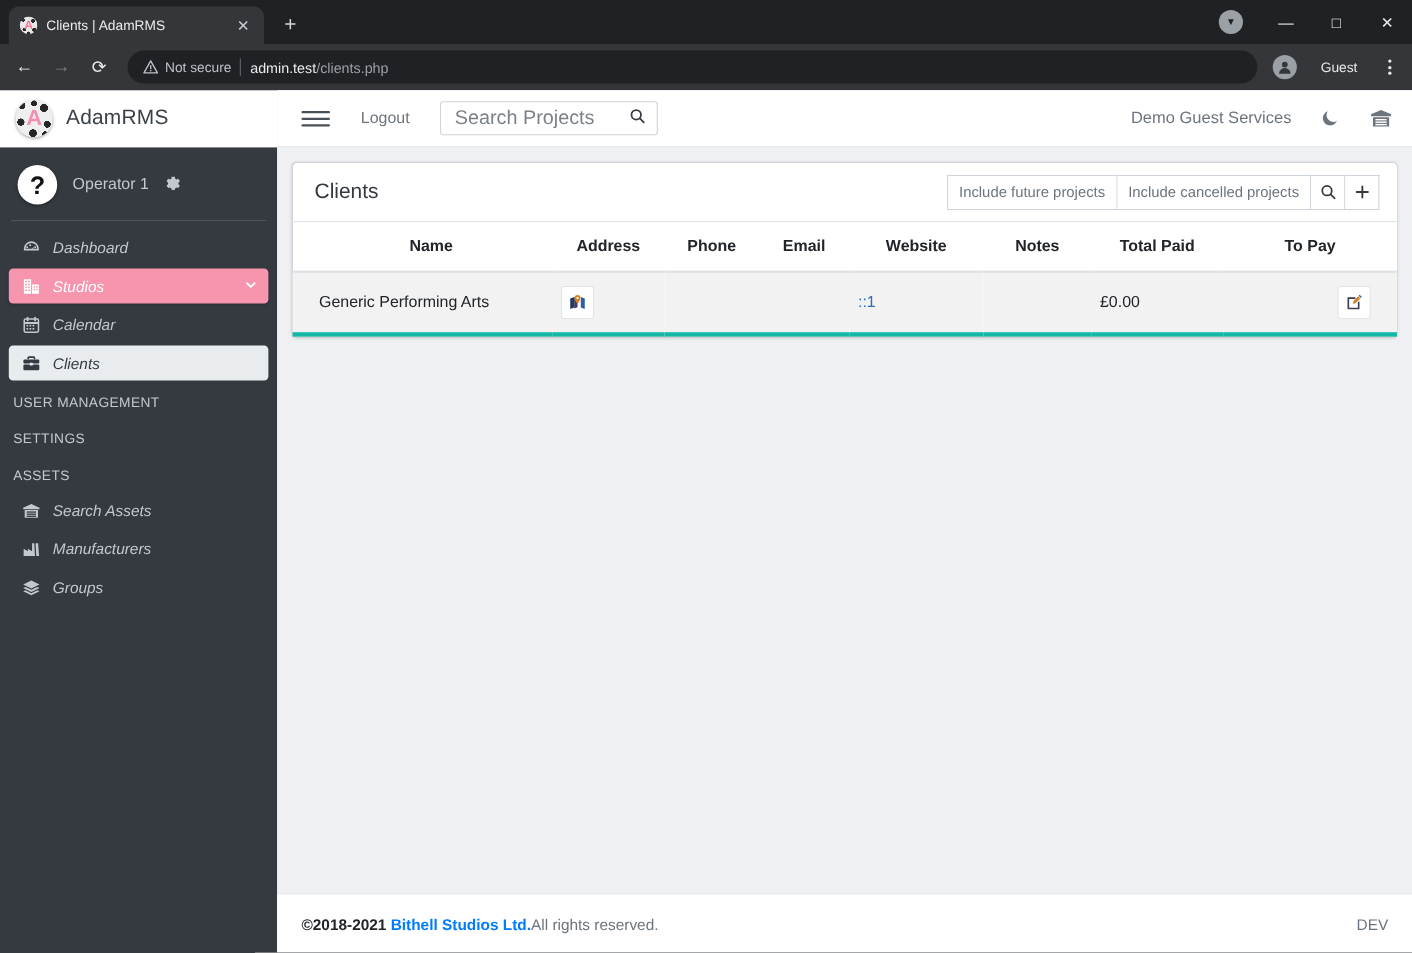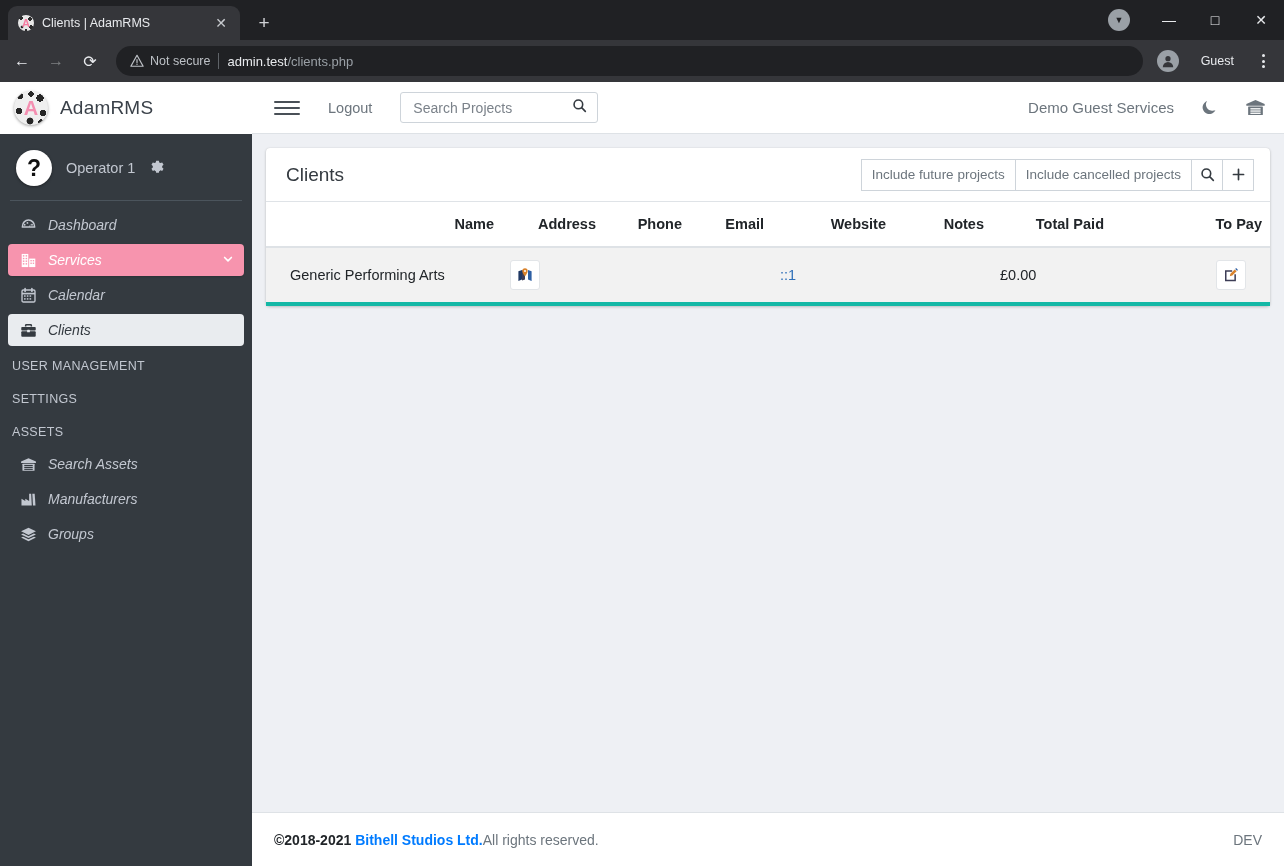--- a/index.html
+++ b/index.html
@@ -141,21 +141,21 @@
     padding: 0 18px 0 22px; gap: 0; border-bottom: 1px solid #dee2e6;
   }
   .hamb { width:26px; display:flex; flex-direction:column; gap:4px; }
   .hamb i { display:block; height:2px; background:#495057; border-radius:1px; }
   .nb-link { margin-left: 28px; color:#6c757d; font-size:14.5px; }
   .nb-search {
     margin-left: 28px; width: 198px; height: 31px; border:1px solid #ced4da; border-radius:3px;
     display:flex; align-items:center; padding: 0 10px; background:#fff;
   }
   .nb-search input {
-    border:0; outline:0; flex:1 1 auto; font-size:14px; color:#701a75;
+    border:0; outline:0; flex:1 1 auto; font-size:18px; color:#701a75;
     font-family:"Liberation Sans", sans-serif; background:transparent; min-width:0;
   }
   .nb-search input::placeholder { color:#7b828a; }
   .nb-right { margin-left:auto; display:flex; align-items:center; gap: 26px; }
   .nb-org { color:#6c757d; font-size:15px; }
   .nb-ico { color:#6c757d; display:flex; align-items:center; }
 
   .main { flex:1 1 auto; padding: 14px 14px 0 14px; overflow:hidden; }
 
   .card {
@@ -179,21 +179,21 @@
     padding: 0 10px; font-size:13.5px; color:#495057; font-family:"Liberation Sans", sans-serif;
   }
   .search-wrap input::placeholder { color:#a0a6ac; }
   .icon-btn {
     height: 32px; width: 31px; border:1px solid #ced4da; border-left:0; background:#fff;
     display:flex; align-items:center; justify-content:center; color:#343a40;
   }
 
   table { width:100%; border-collapse: collapse; }
   thead th {
-    text-align:right; font-size:14.5px; color:#212529; font-weight:700;
+    text-align:center; font-size:14.5px; color:#212529; font-weight:700;
     padding: 14px 8px; border-bottom: 2px solid #dee2e6;
   }
   tbody td {
     font-size: 14.5px; color:#212529; padding: 12px 8px; vertical-align: middle;
     border-bottom: 4px solid #14b8a6;
   }
   tbody tr { background:#f2f2f2; }
   .link { color:#2f6fb8; text-decoration:none; }
   .cell-btn {
     width: 30px; height: 30px; border:1px solid #e2e5e8; background:#fff; border-radius:3px;
@@ -315,21 +315,21 @@
                   <rect x="5.3" y="8" width="1.4" height="1.3"></rect>
                 <rect x="2.7" y="10.5" width="1.4" height="1.3"></rect>
                   <rect x="5.3" y="10.5" width="1.4" height="1.3"></rect>
                 <rect x="9.8" y="7.6" width="1.3" height="1.2"></rect>
                   <rect x="12" y="7.6" width="1.3" height="1.2"></rect>
                 <rect x="9.8" y="10" width="1.3" height="1.2"></rect>
                   <rect x="12" y="10" width="1.3" height="1.2"></rect>
               </g>
             </svg>
           </span>
-          <span>Services</span>
+          <span>Studios</span>
           <span class="chev">
             <svg width="12" height="12" viewBox="0 0 16 16" fill="none" stroke="currentColor" stroke-width="2.2" stroke-linecap="round" stroke-linejoin="round">
                 <path d="M3.5 6 L8 10.5 L12.5 6"></path>
               </svg>
           </span>
         </div>
 
         <div class="navitem">
           <span class="ico">
             <svg width="17" height="17" viewBox="0 0 16 16" fill="none" stroke="currentColor" stroke-width="1.3">

